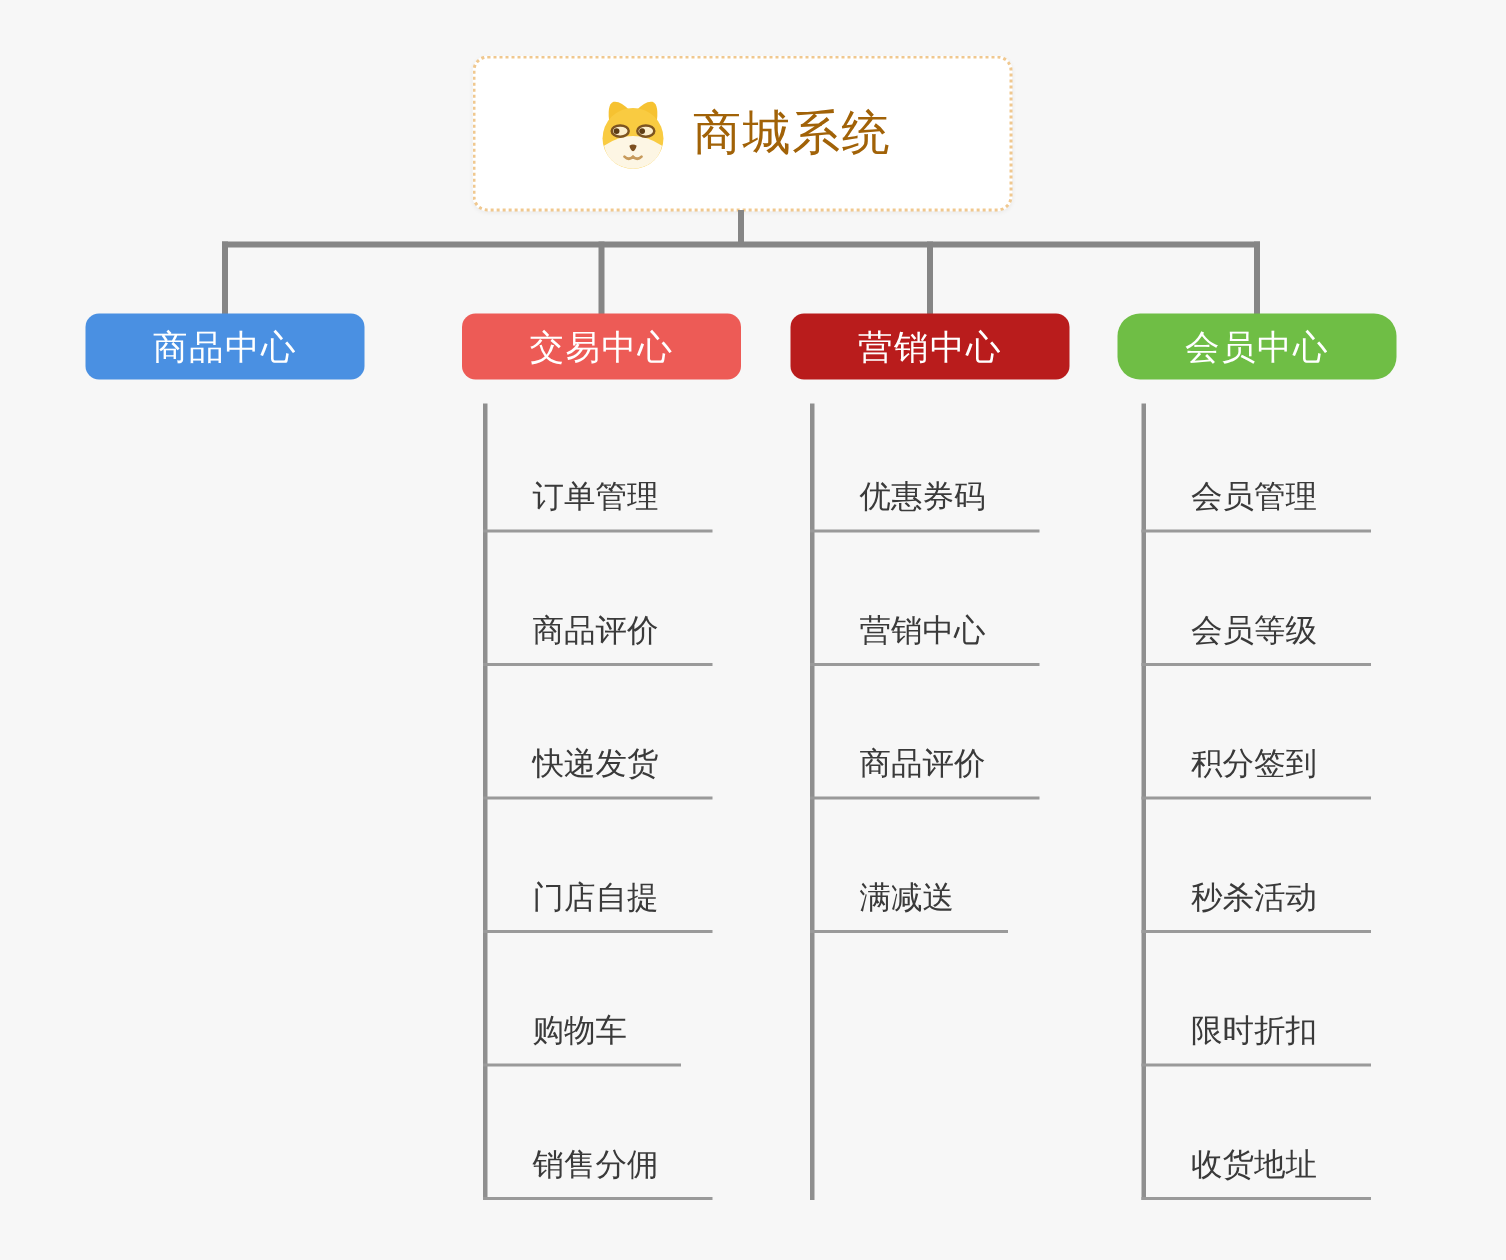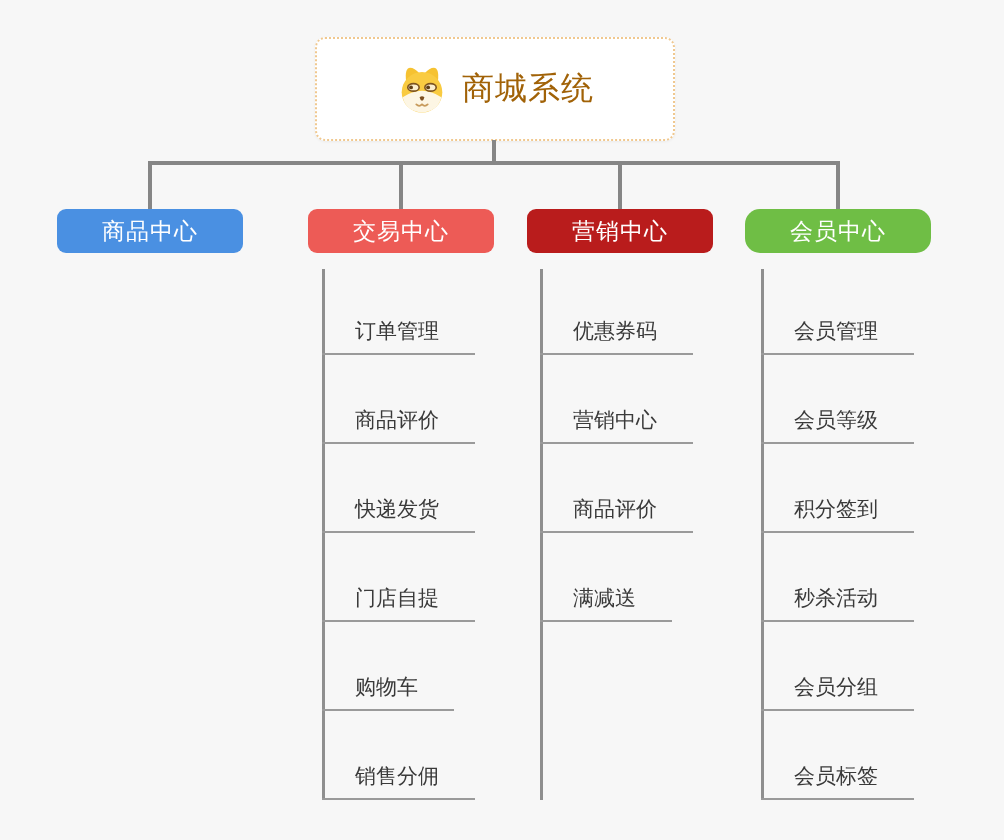--- a/index.html
+++ b/index.html
@@ -143,17 +143,17 @@
       <div class="sub-item">优惠券码</div>
       <div class="sub-item">营销中心</div>
       <div class="sub-item">商品评价</div>
       <div class="sub-item">满减送</div>
     </div>
   <div class="branch-col c3">
       <div class="sub-item">会员管理</div>
       <div class="sub-item">会员等级</div>
       <div class="sub-item">积分签到</div>
       <div class="sub-item">秒杀活动</div>
-      <div class="sub-item">会员分组</div>
-      <div class="sub-item">会员标签</div>
+      <div class="sub-item">限时折扣</div>
+      <div class="sub-item">收货地址</div>
     </div>
 
 </div>
 
 </body></html>

